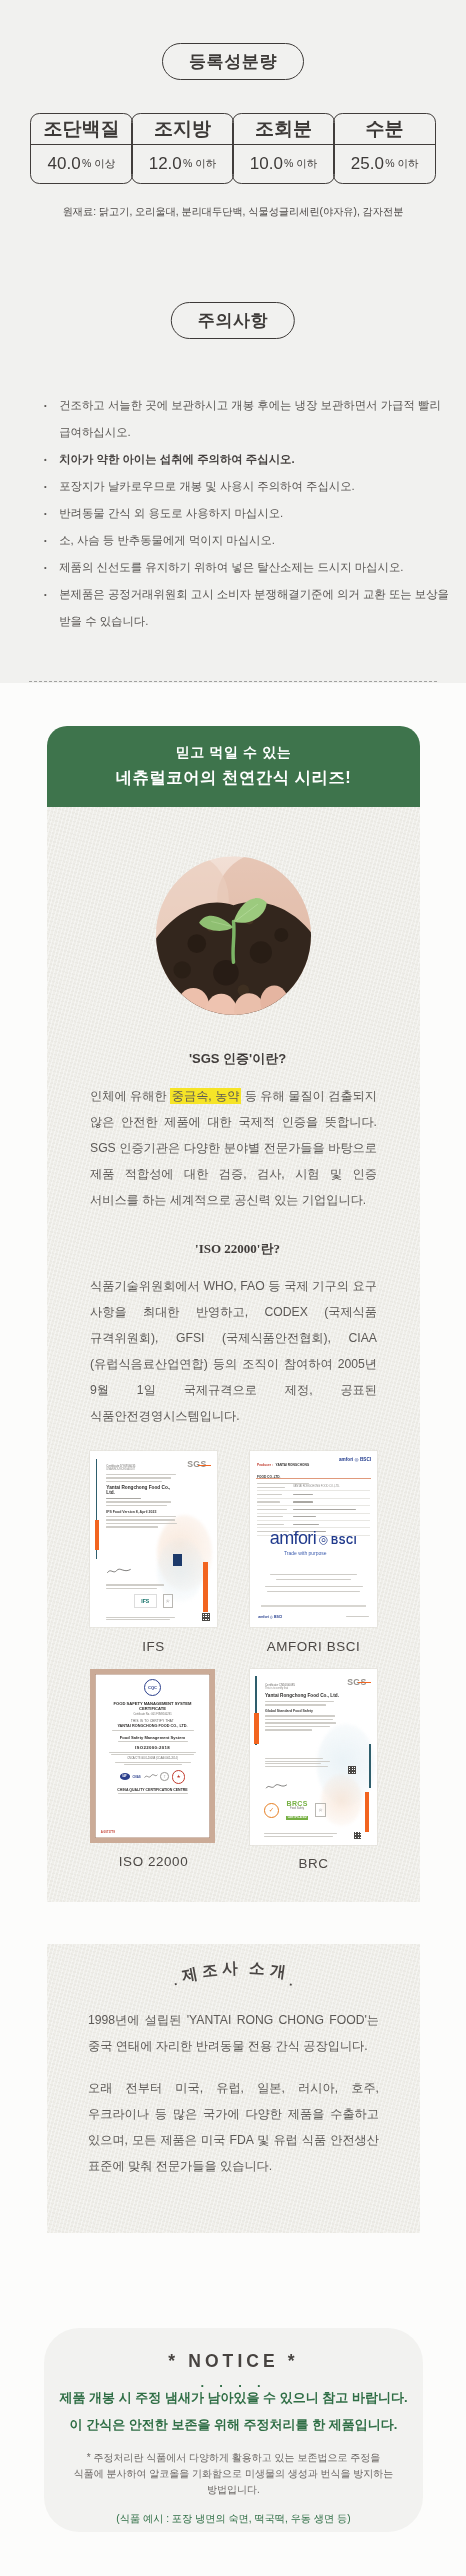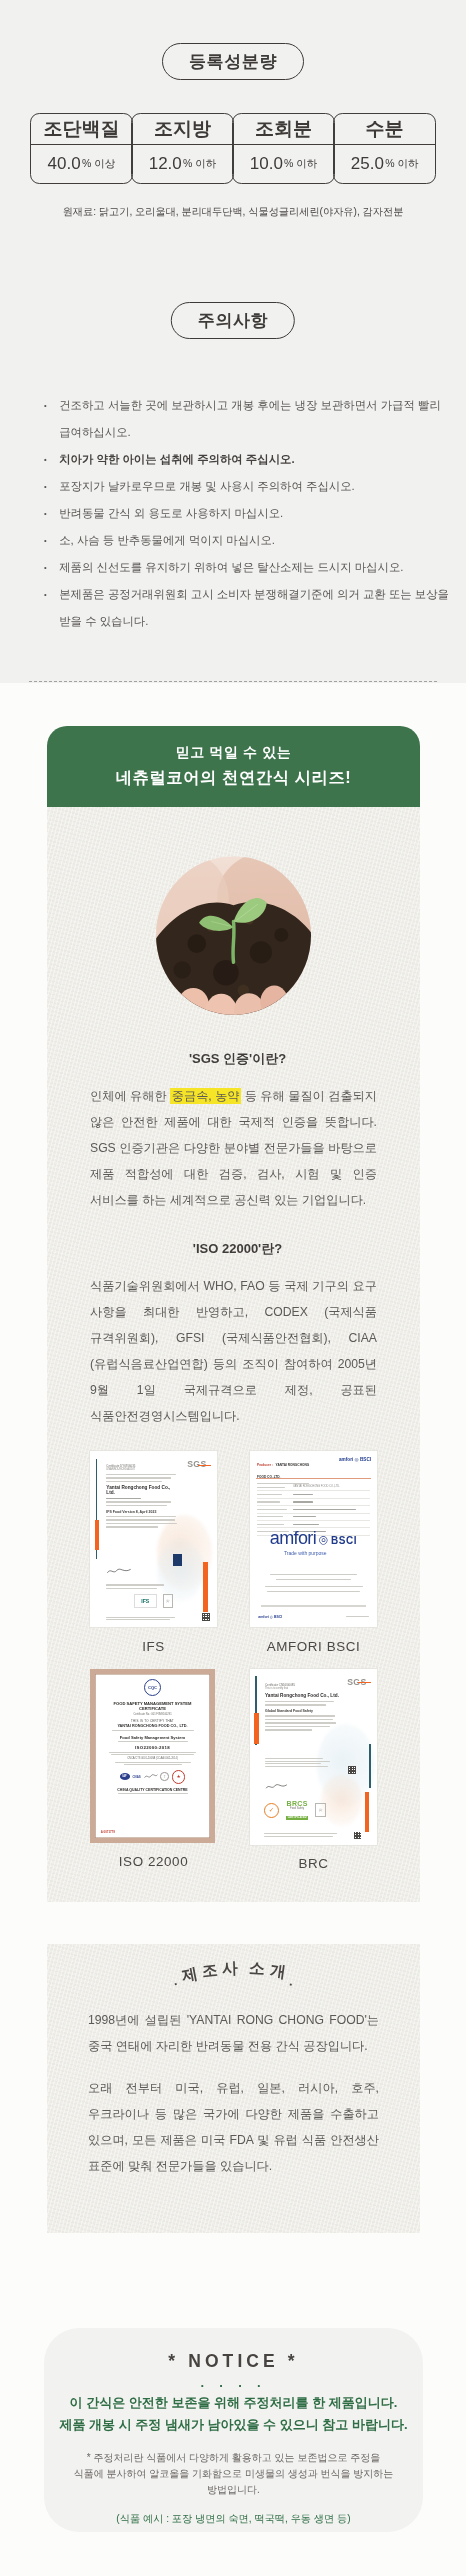--- a/index.html
+++ b/index.html
@@ -42,21 +42,21 @@
          background-image:repeating-linear-gradient(105deg,rgba(255,255,255,.4) 0 1.2px,rgba(255,255,255,0) 1.2px 3.5px),
                           repeating-linear-gradient(15deg,rgba(120,114,102,.04) 0 1.7px,rgba(0,0,0,0) 1.7px 4.1px);}
   .card1{position:absolute;top:726px;left:47px;width:373px;height:1176px;}
   .card1-header{height:81px;background:#3e744c;border-radius:20px 20px 0 0;display:flex;
                 flex-direction:column;align-items:center;justify-content:center;color:#fff;font-weight:800;}
   .series-line1{font-size:14px;margin-bottom:5.2px;letter-spacing:0.6px;}
   .series-line2{font-size:16.3px;letter-spacing:0.6px;}
   .card1-body{height:1095px;}
   .oval-photo{display:block;margin:0 auto;padding-top:49px;}
   .sub-heading{margin-top:35px;text-align:center;font-size:13px;font-weight:700;color:#403c3a;margin-left:8px;}
-  .sub-heading.second{margin-top:27px;}
+  .sub-heading.second{margin-top:27px;font-family:Liberation Serif, serif;}
   .body-para{width:287px;margin:15px auto 0;font-size:12.2px;line-height:26px;color:#5c5956;
              text-align:justify;word-break:keep-all;}
   .hl{background:#f6e427;padding:0.6px 1.7px;}
 
   
   .cert-grid{margin-top:22px;}
   .cert-row{display:flex;justify-content:center;gap:33px;}
   .cert-row + .cert-row{margin-top:15px;}
   .cert-cell{width:127px;}
   .cert-frame{width:127px;height:176px;background:#fff;position:relative;overflow:hidden;
@@ -478,19 +478,19 @@
       <span>개</span>
       <span>.</span>
     </div>
     <div class="mfr-para">1998년에 설립된 'YANTAI RONG CHONG FOOD'는 중국 연태에 자리한 반려동물 전용 간식 공장입니다.</div>
     <div class="mfr-para second">오래 전부터 미국, 유럽, 일본, 러시아, 호주, 우크라이나 등 많은 국가에 다양한 제품을 수출하고 있으며, 모든 제품은 미국 FDA 및 유럽 식품 안전생산 표준에 맞춰 전문가들을 있습니다.</div>
   </div>
 
   <div class="notice">
     <div class="notice-title">* NOTICE *</div>
     <div class="notice-dots">. . . .</div>
+    <div class="notice-line">제품 개봉 시 주정 냄새가 남아있을 수 있으니 참고 바랍니다.</div>
     <div class="notice-line first">이 간식은 안전한 보존을 위해 주정처리를 한 제품입니다.</div>
-    <div class="notice-line">제품 개봉 시 주정 냄새가 남아있을 수 있으니 참고 바랍니다.</div>
     <div class="notice-note">* 주정처리란 식품에서 다양하게 활용하고 있는 보존법으로 주정을 식품에 분사하여 알코올을 기화함으로 미생물의 생성과 번식을 방지하는 방법입니다.</div>
     <div class="notice-example">(식품 예시 : 포장 냉면의 숙면, 떡국떡, 우동 생면 등)</div>
   </div>
 </div>
 
 
 </body></html>

